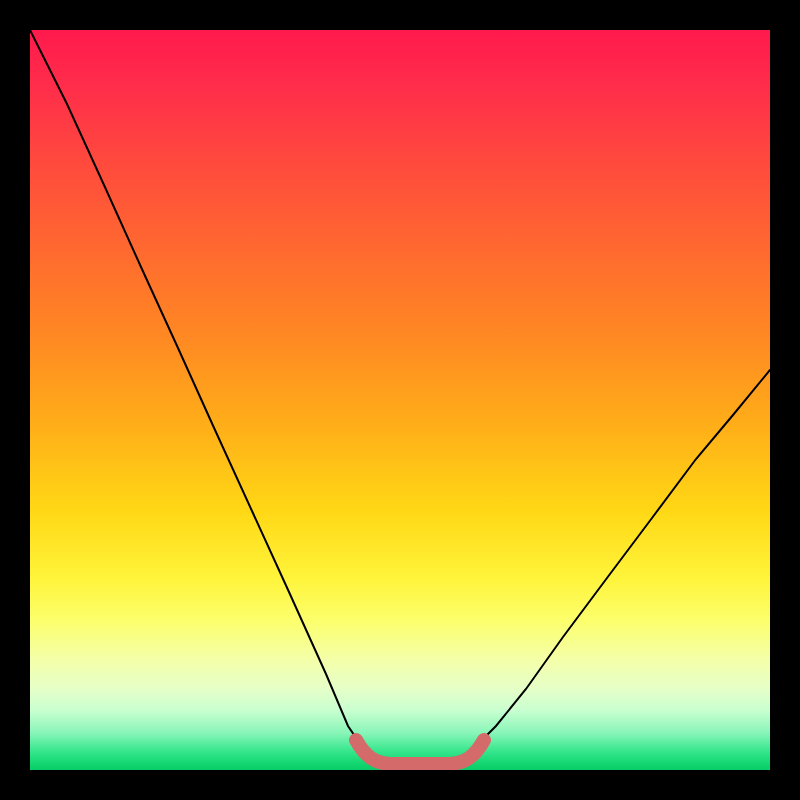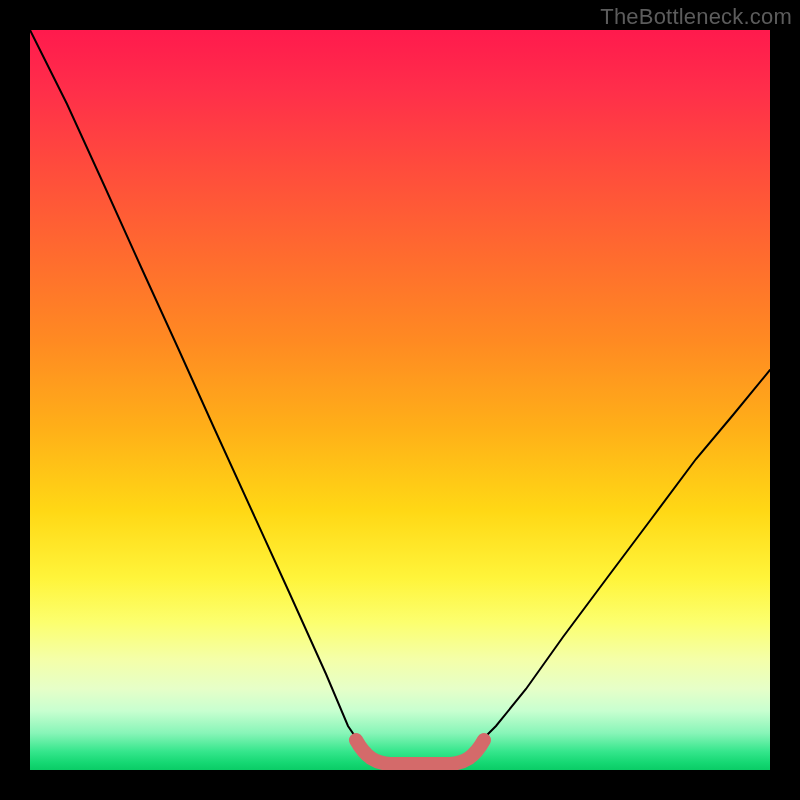--- a/index.html
+++ b/index.html
@@ -94,15 +94,14 @@
                L 703 385
                L 740 340" fill="none" stroke="#000" stroke-width="2" stroke-linecap="round"></path>
 
       <path d="M 326 710
                C 336 728, 346 733, 360 734
                L 420 734
                C 434 733, 444 728, 454 710" fill="none" stroke="#d46a6a" stroke-width="14" stroke-linecap="round" stroke-linejoin="round"></path>
     </svg>
   </div>
 
-  <div class="watermark">TheBottleneck.com</div>
 
 </div>
 
 </body></html>

